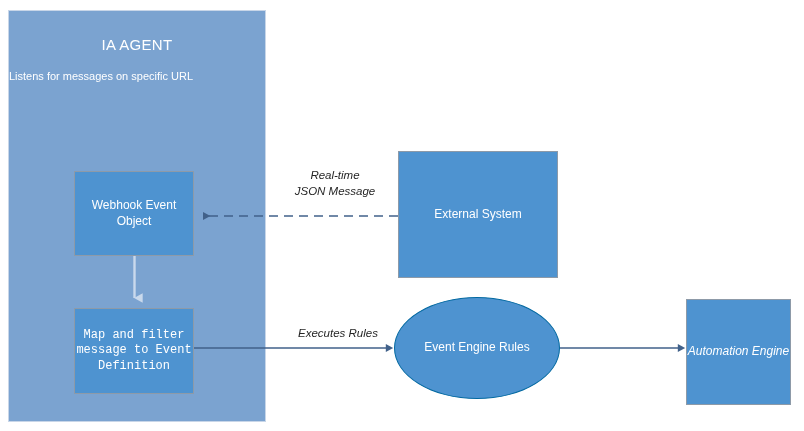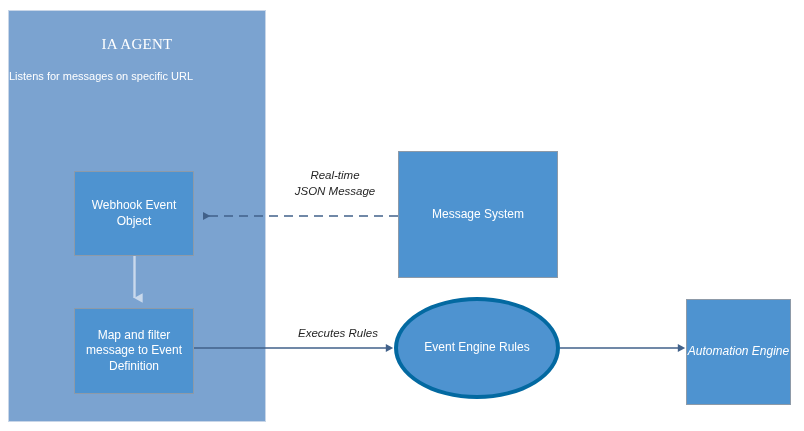--- a/index.html
+++ b/index.html
@@ -40,21 +40,20 @@
   }
   #ia-agent-title {
     position: absolute;
     left: 0;
     top: 24px;
     width: 100%;
     text-align: center;
     color: #ffffff;
     font-size: 15px;
     letter-spacing: 0.3px;
-    font-family: Liberation Serif, serif;
   }
   #ia-agent-subtitle {
     position: absolute;
     left: 0;
     top: 58px;
     width: 100%;
     text-align: left;
     color: #ffffff;
     font-size: 11px;
     line-height: 1.45;
@@ -71,20 +70,21 @@
     top: 171px;
     width: 120px;
     height: 85px;
     justify-content: flex-end;
   }
   #map-filter-box {
     left: 74px;
     top: 308px;
     width: 120px;
     height: 86px;
+    font-family: Liberation Mono, monospace;
   }
   #external-system-box {
     left: 398px;
     top: 151px;
     width: 160px;
     height: 127px;
   }
   #automation-engine-box {
     left: 686px;
     top: 299px;
@@ -93,21 +93,21 @@
     font-style: italic;
   }
 
   
   #event-engine-rules {
     left: 394px;
     top: 297px;
     width: 166px;
     height: 102px;
     background: #4E93D0;
-    border: 4px solid #0369a1;
+    border: 1px solid #0369a1;
     border-radius: 50%;
     font-size: 12px;
   }
 
   
   .edge-label {
     position: absolute;
     color: #262626;
     font-size: 11.5px;
     text-align: center;
@@ -175,21 +175,21 @@
 
   <div class="shape box" id="webhook-event-object">
     <span>Webhook Event Object</span>
   </div>
 
   <div class="shape box" id="map-filter-box">
     <span>Map and filter message to Event Definition</span>
   </div>
 
   <div class="shape box" id="external-system-box">
-    <span>Message System</span>
+    <span>External System</span>
   </div>
 
   <div class="shape" id="event-engine-rules">
     <span>Event Engine Rules</span>
   </div>
 
   <div class="shape box" id="automation-engine-box">
     <span>Automation Engine</span>
   </div>
 

